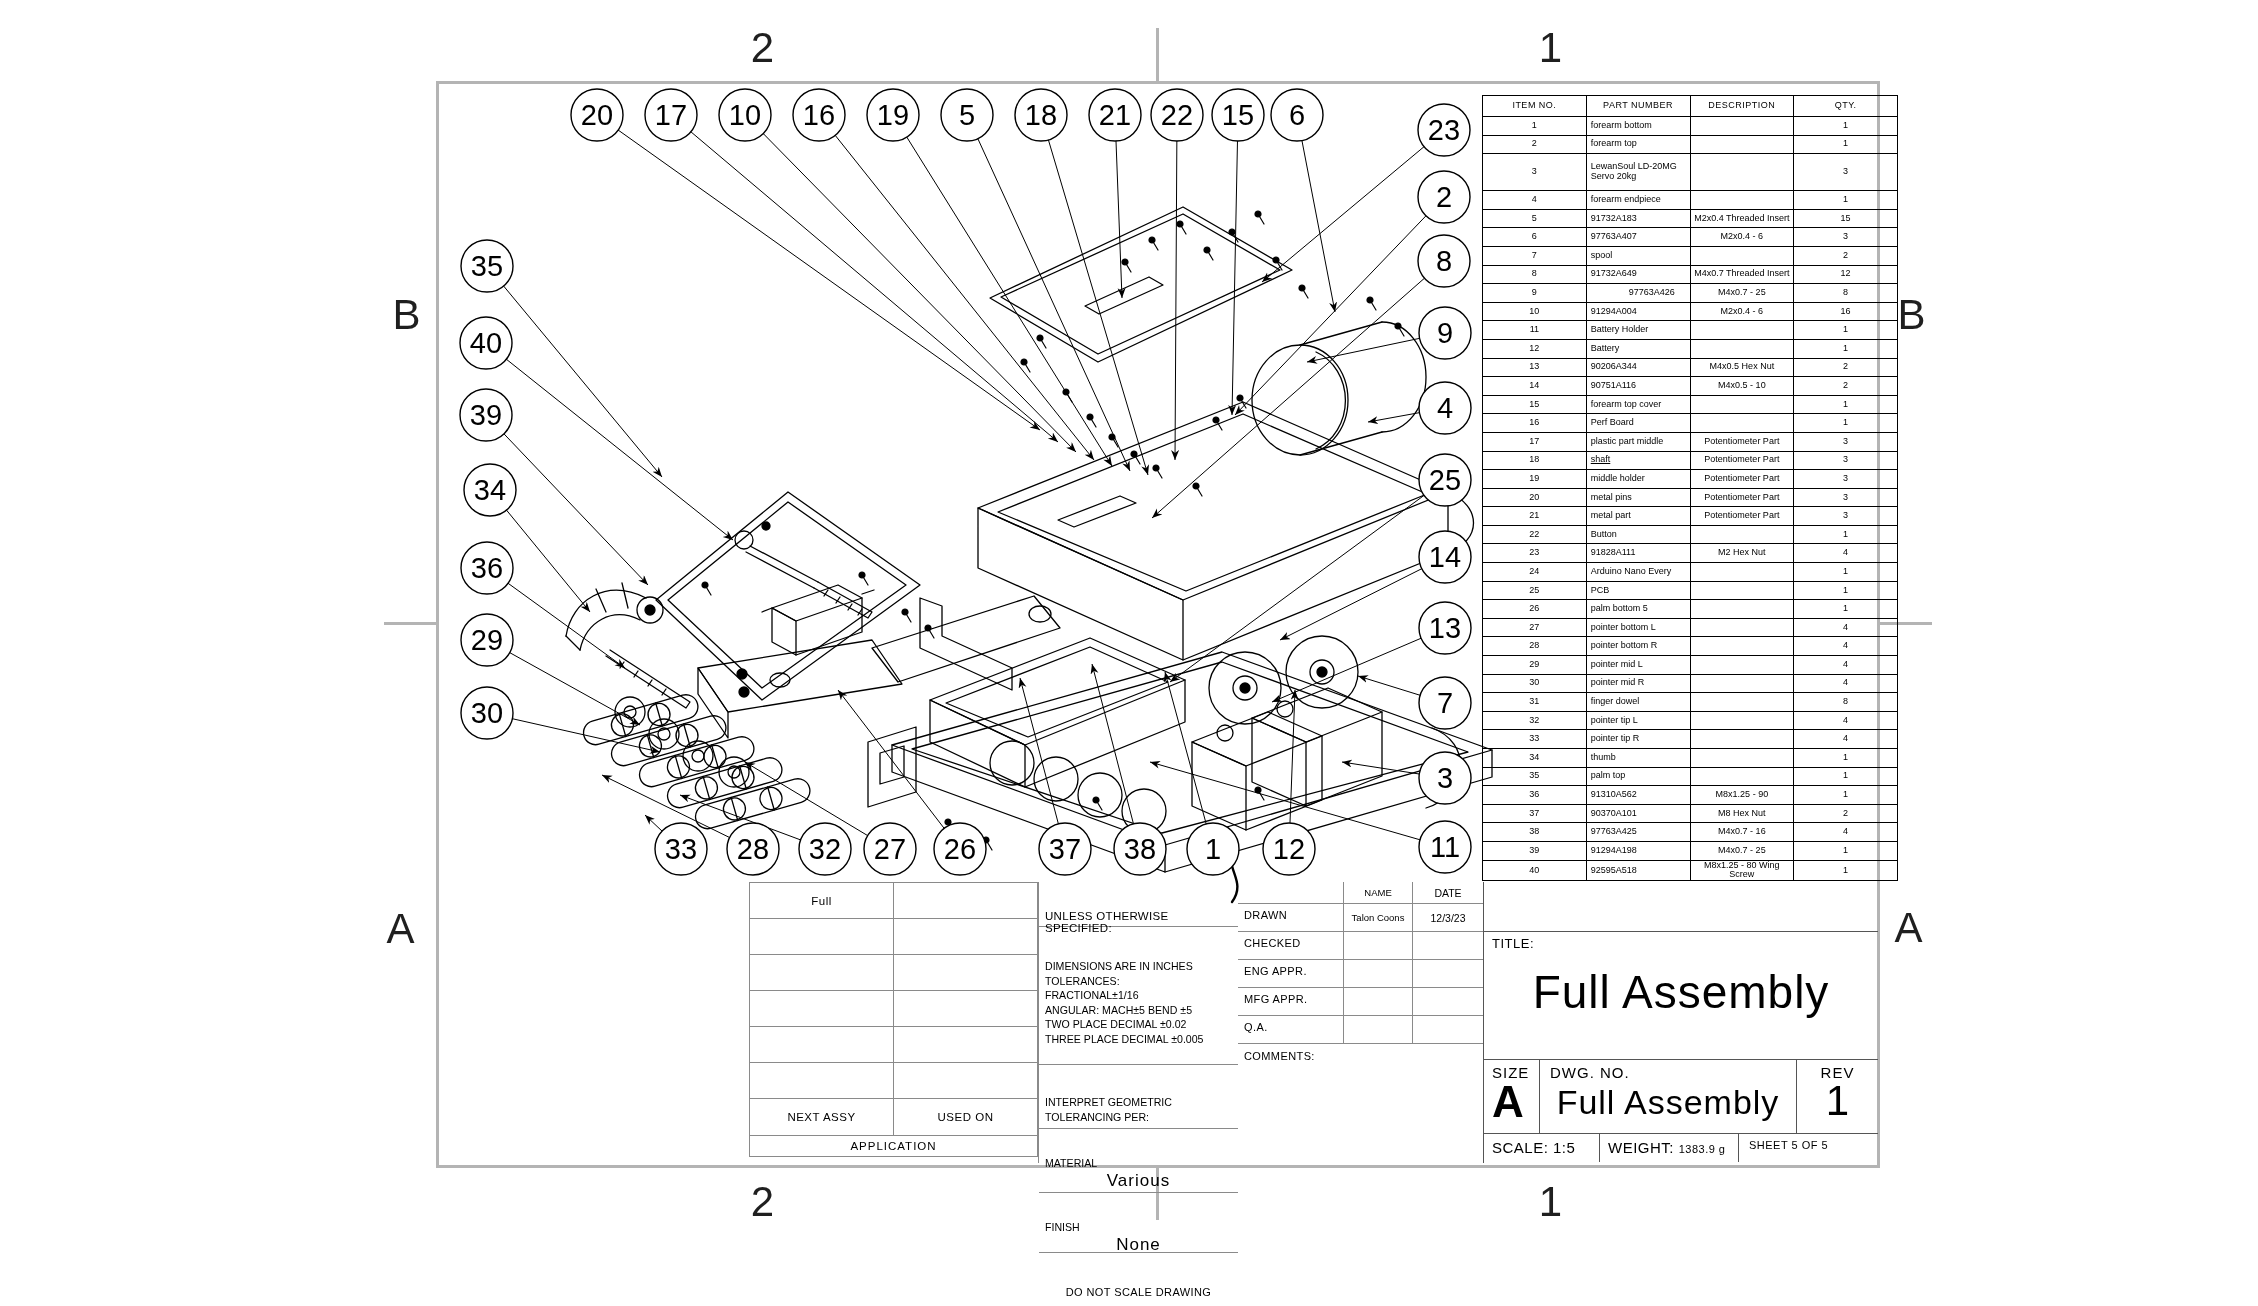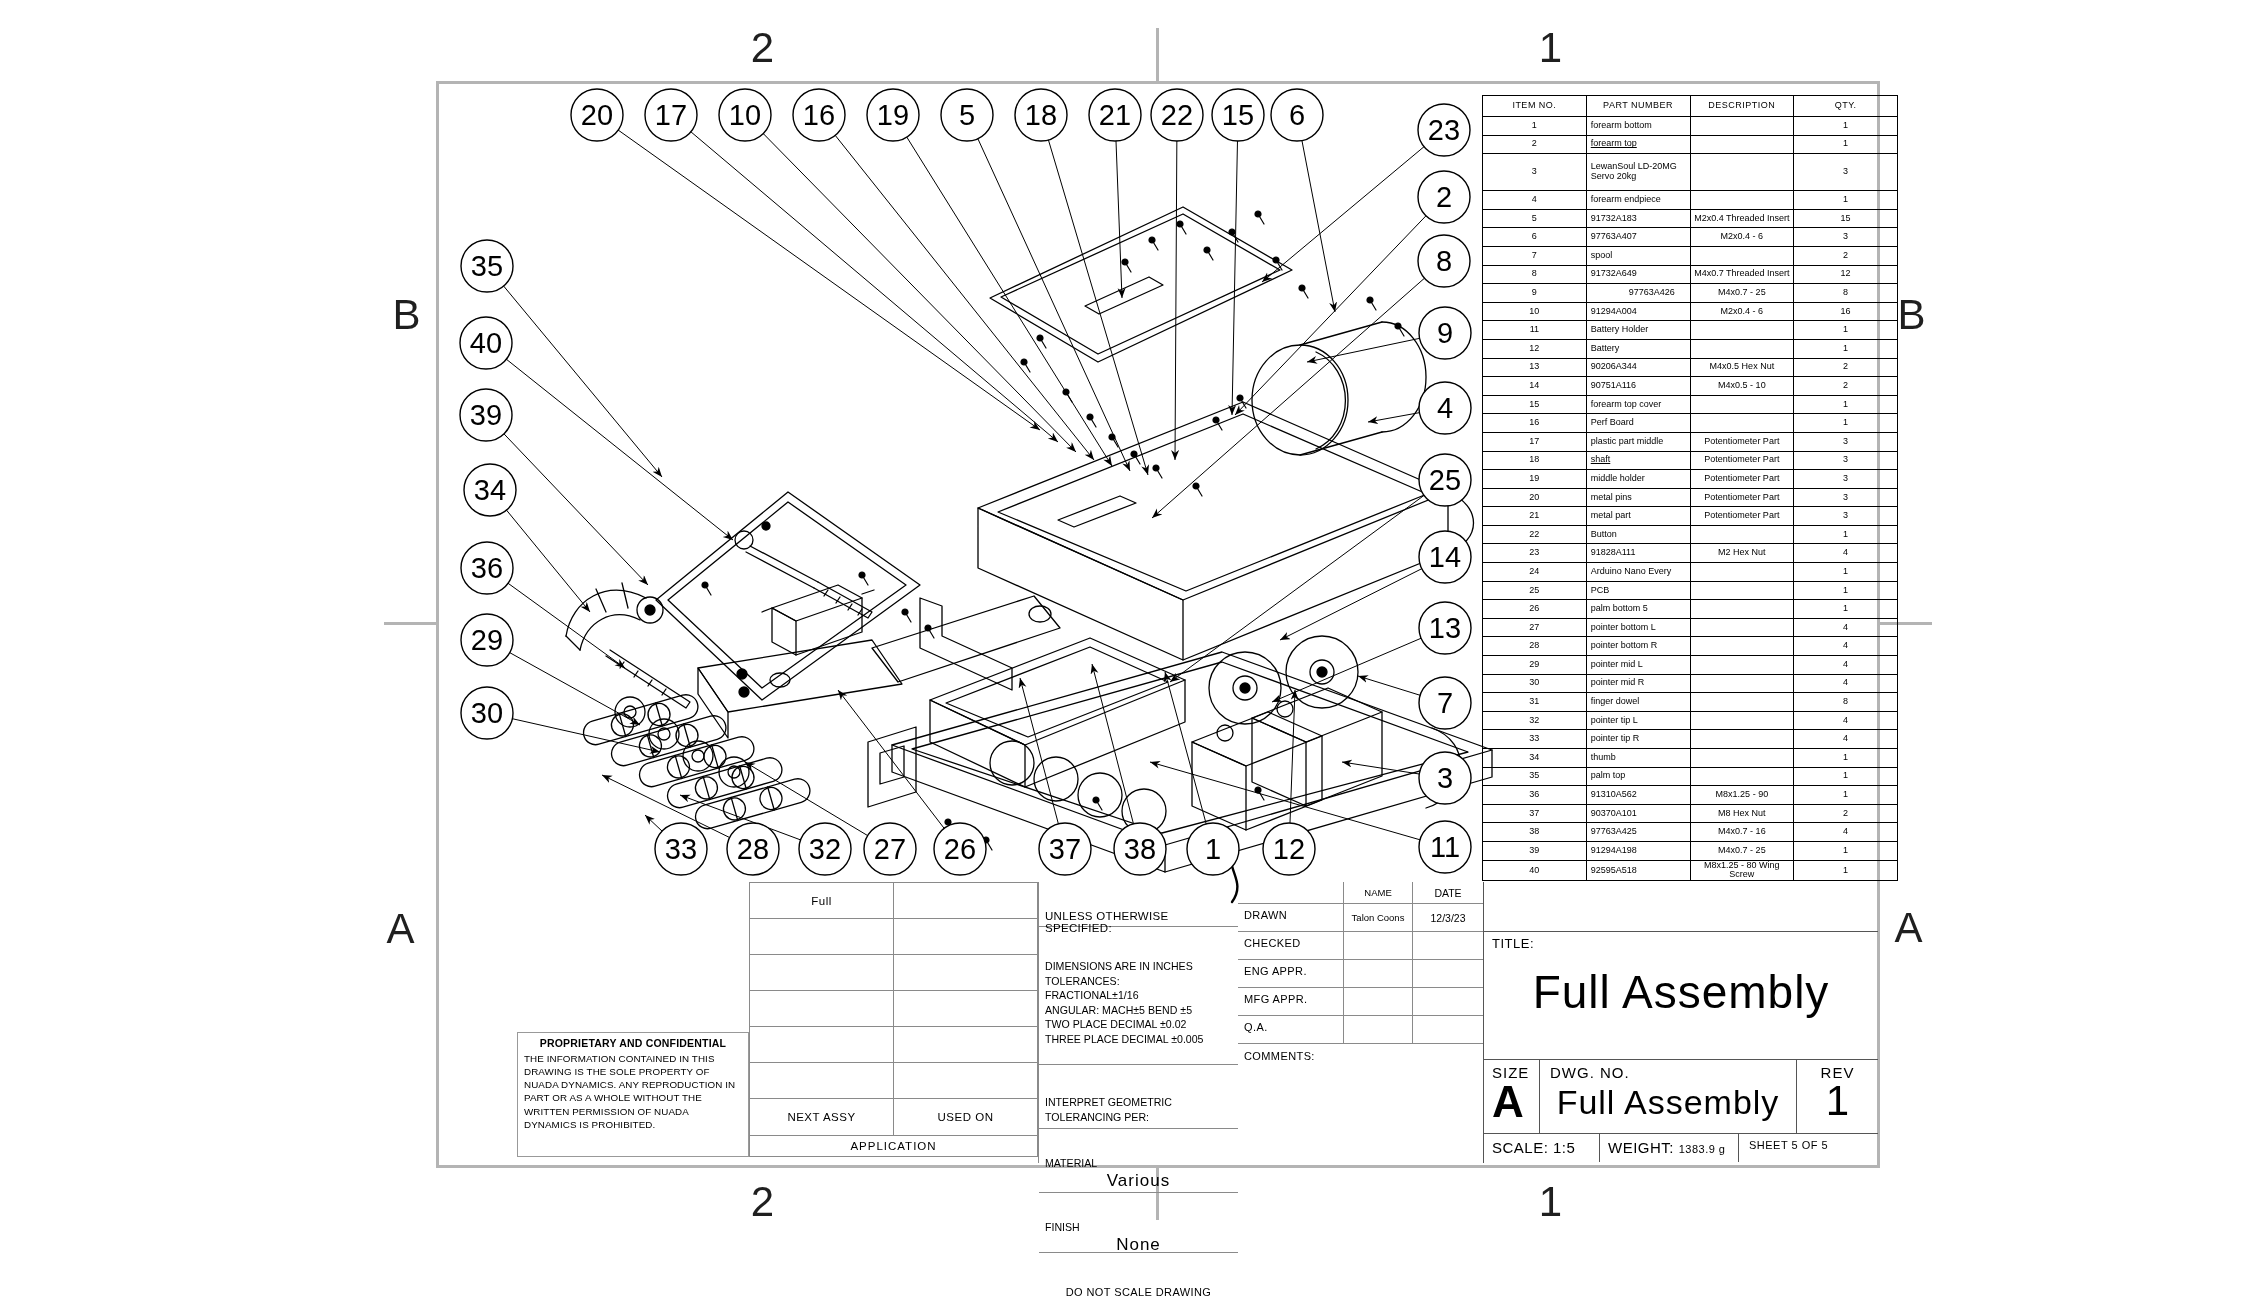--- a/index.html
+++ b/index.html
@@ -405,21 +405,21 @@
         </thead>
       <tbody>
           <tr>
             <td class="c-item" style="width: 54px;">1</td>
             <td class="c-part" style="width: 104px;">forearm bottom</td>
             <td class="c-desc" style="width: 193px;"></td>
             <td class="c-qty" style="width: 41px;">1</td>
           </tr>
           <tr>
             <td class="c-item" style="width: 54px;">2</td>
-            <td class="c-part" style="width: 104px; text-decoration: underline;">forearm top</td>
+            <td class="c-part" style="width: 104px;">forearm top</td>
             <td class="c-desc" style="width: 193px;"></td>
             <td class="c-qty" style="width: 41px;">1</td>
           </tr>
           <tr class="tall">
             <td class="c-item" style="width: 54px;">3</td>
             <td class="c-part" style="width: 104px; margin-top: 8px;">LewanSoul LD-20MG Servo 20kg</td>
             <td class="c-desc" style="width: 193px;"></td>
             <td class="c-qty" style="width: 41px;">3</td>
           </tr>
           <tr>
@@ -659,24 +659,20 @@
       <div class="cell last"></div>
     <div class="cell"></div>
       <div class="cell last"></div>
     <div class="cell"></div>
       <div class="cell last"></div>
     <div class="cell">NEXT ASSY</div>
     <div class="cell last">USED ON</div>
     <div class="app-span">APPLICATION</div>
   </div>
 
-  <div class="blk prop">
-    <div class="hd">PROPRIETARY AND CONFIDENTIAL</div>
-    <div class="bd">THE INFORMATION CONTAINED IN THIS DRAWING IS THE SOLE PROPERTY OF NUADA DYNAMICS.  ANY REPRODUCTION IN PART OR AS A WHOLE WITHOUT THE WRITTEN PERMISSION OF NUADA DYNAMICS IS PROHIBITED.</div>
-  </div>
 
   <div class="blk tol">
     <div class="sec s1">UNLESS OTHERWISE SPECIFIED:</div>
     <div class="sec s2">
       <div>DIMENSIONS ARE IN INCHES</div>
       <div>TOLERANCES:</div>
       <div>FRACTIONAL±1/16</div>
       <div>ANGULAR: MACH±5   BEND ±5</div>
       <div>TWO PLACE DECIMAL    ±0.02</div>
       <div>THREE PLACE DECIMAL  ±0.005</div>

